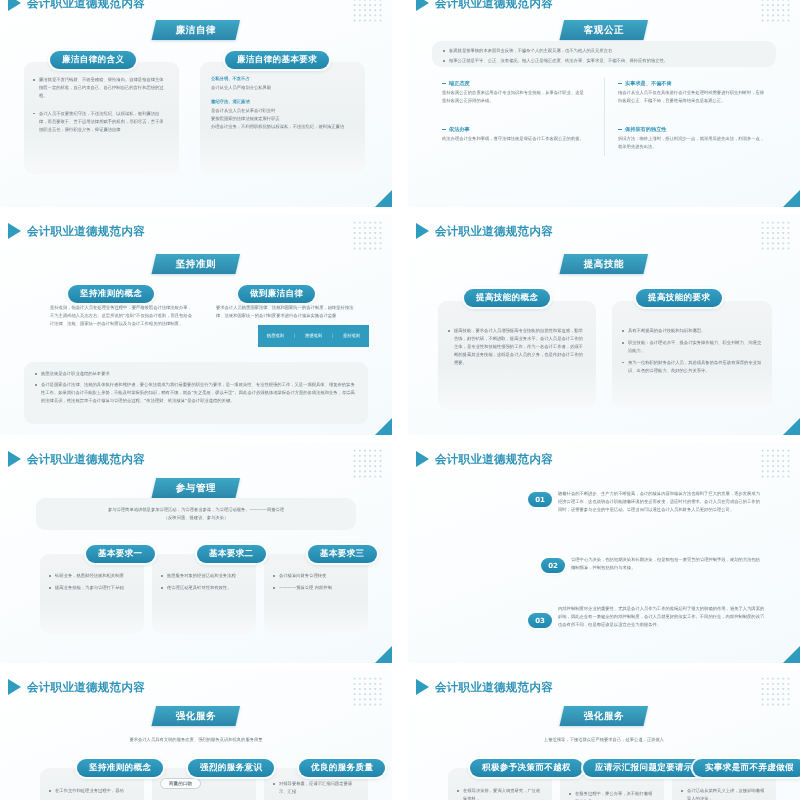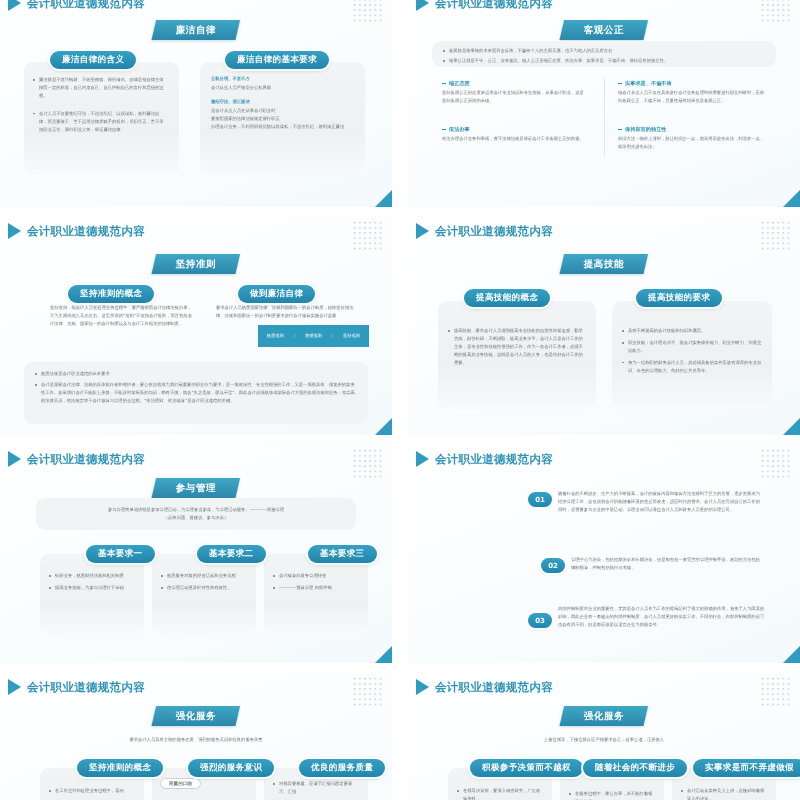--- a/index.html
+++ b/index.html
@@ -347,21 +347,21 @@
     <div class="banner" style="top:36px;">
       <span>强化服务</span>
     </div>
 
     <div class="body center-txt" style="position:absolute;left:46px;top:66px;width:300px;">上接近领导，下接近群众应严格要求自己，处事公道，正派做人</div>
 
     <div class="pill-wrap" style="left:42px;top:86px;">
       <span class="pill">积极参予决策而不越权</span>
     </div>
     <div class="pill-wrap" style="left:155px;top:86px;">
-      <span class="pill">随着社会的不断进步</span>
+      <span class="pill">应请示汇报问题定要请示</span>
     </div>
     <div class="pill-wrap" style="left:265px;top:86px;text-decoration:underline;">
       <span class="pill">实事求是而不弄虚做假</span>
     </div>
 
     <div class="card" style="left:40px;top:98px;width:104px;height:60px;">
       <ul class="bul body" style="padding:19px 8px 0 8px;">
         <li>在领导决策前，要深入调查研究，广泛收集资料，</li>
       </ul>
     </div>

